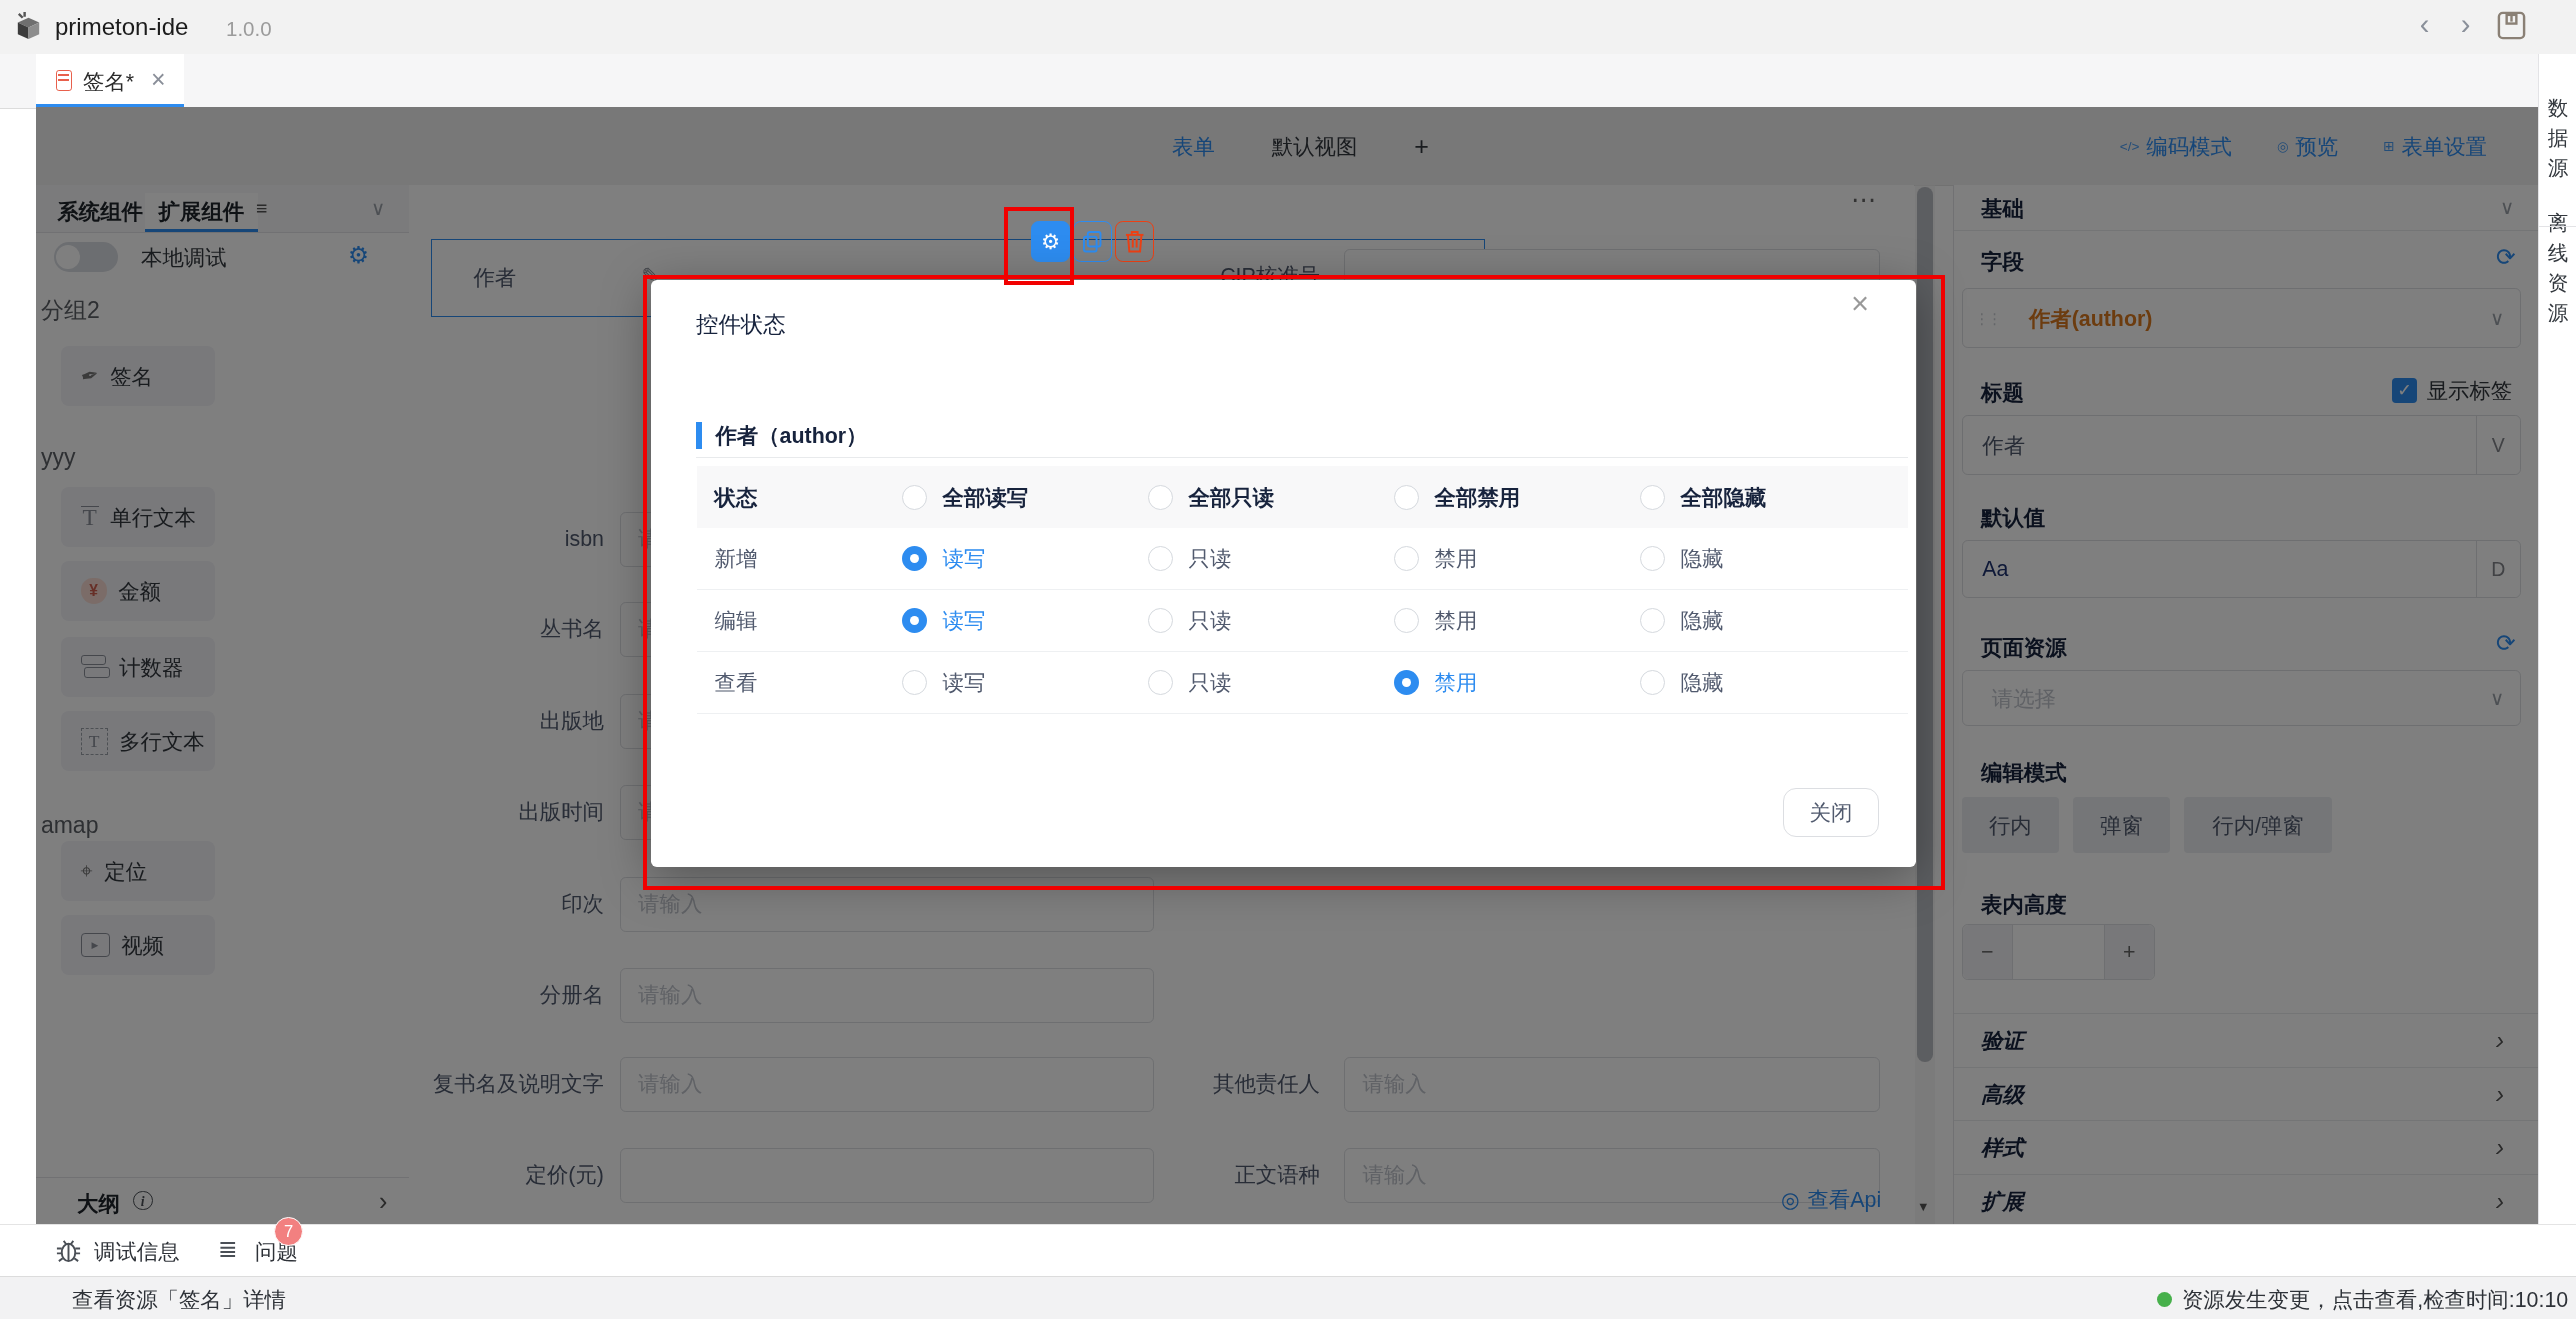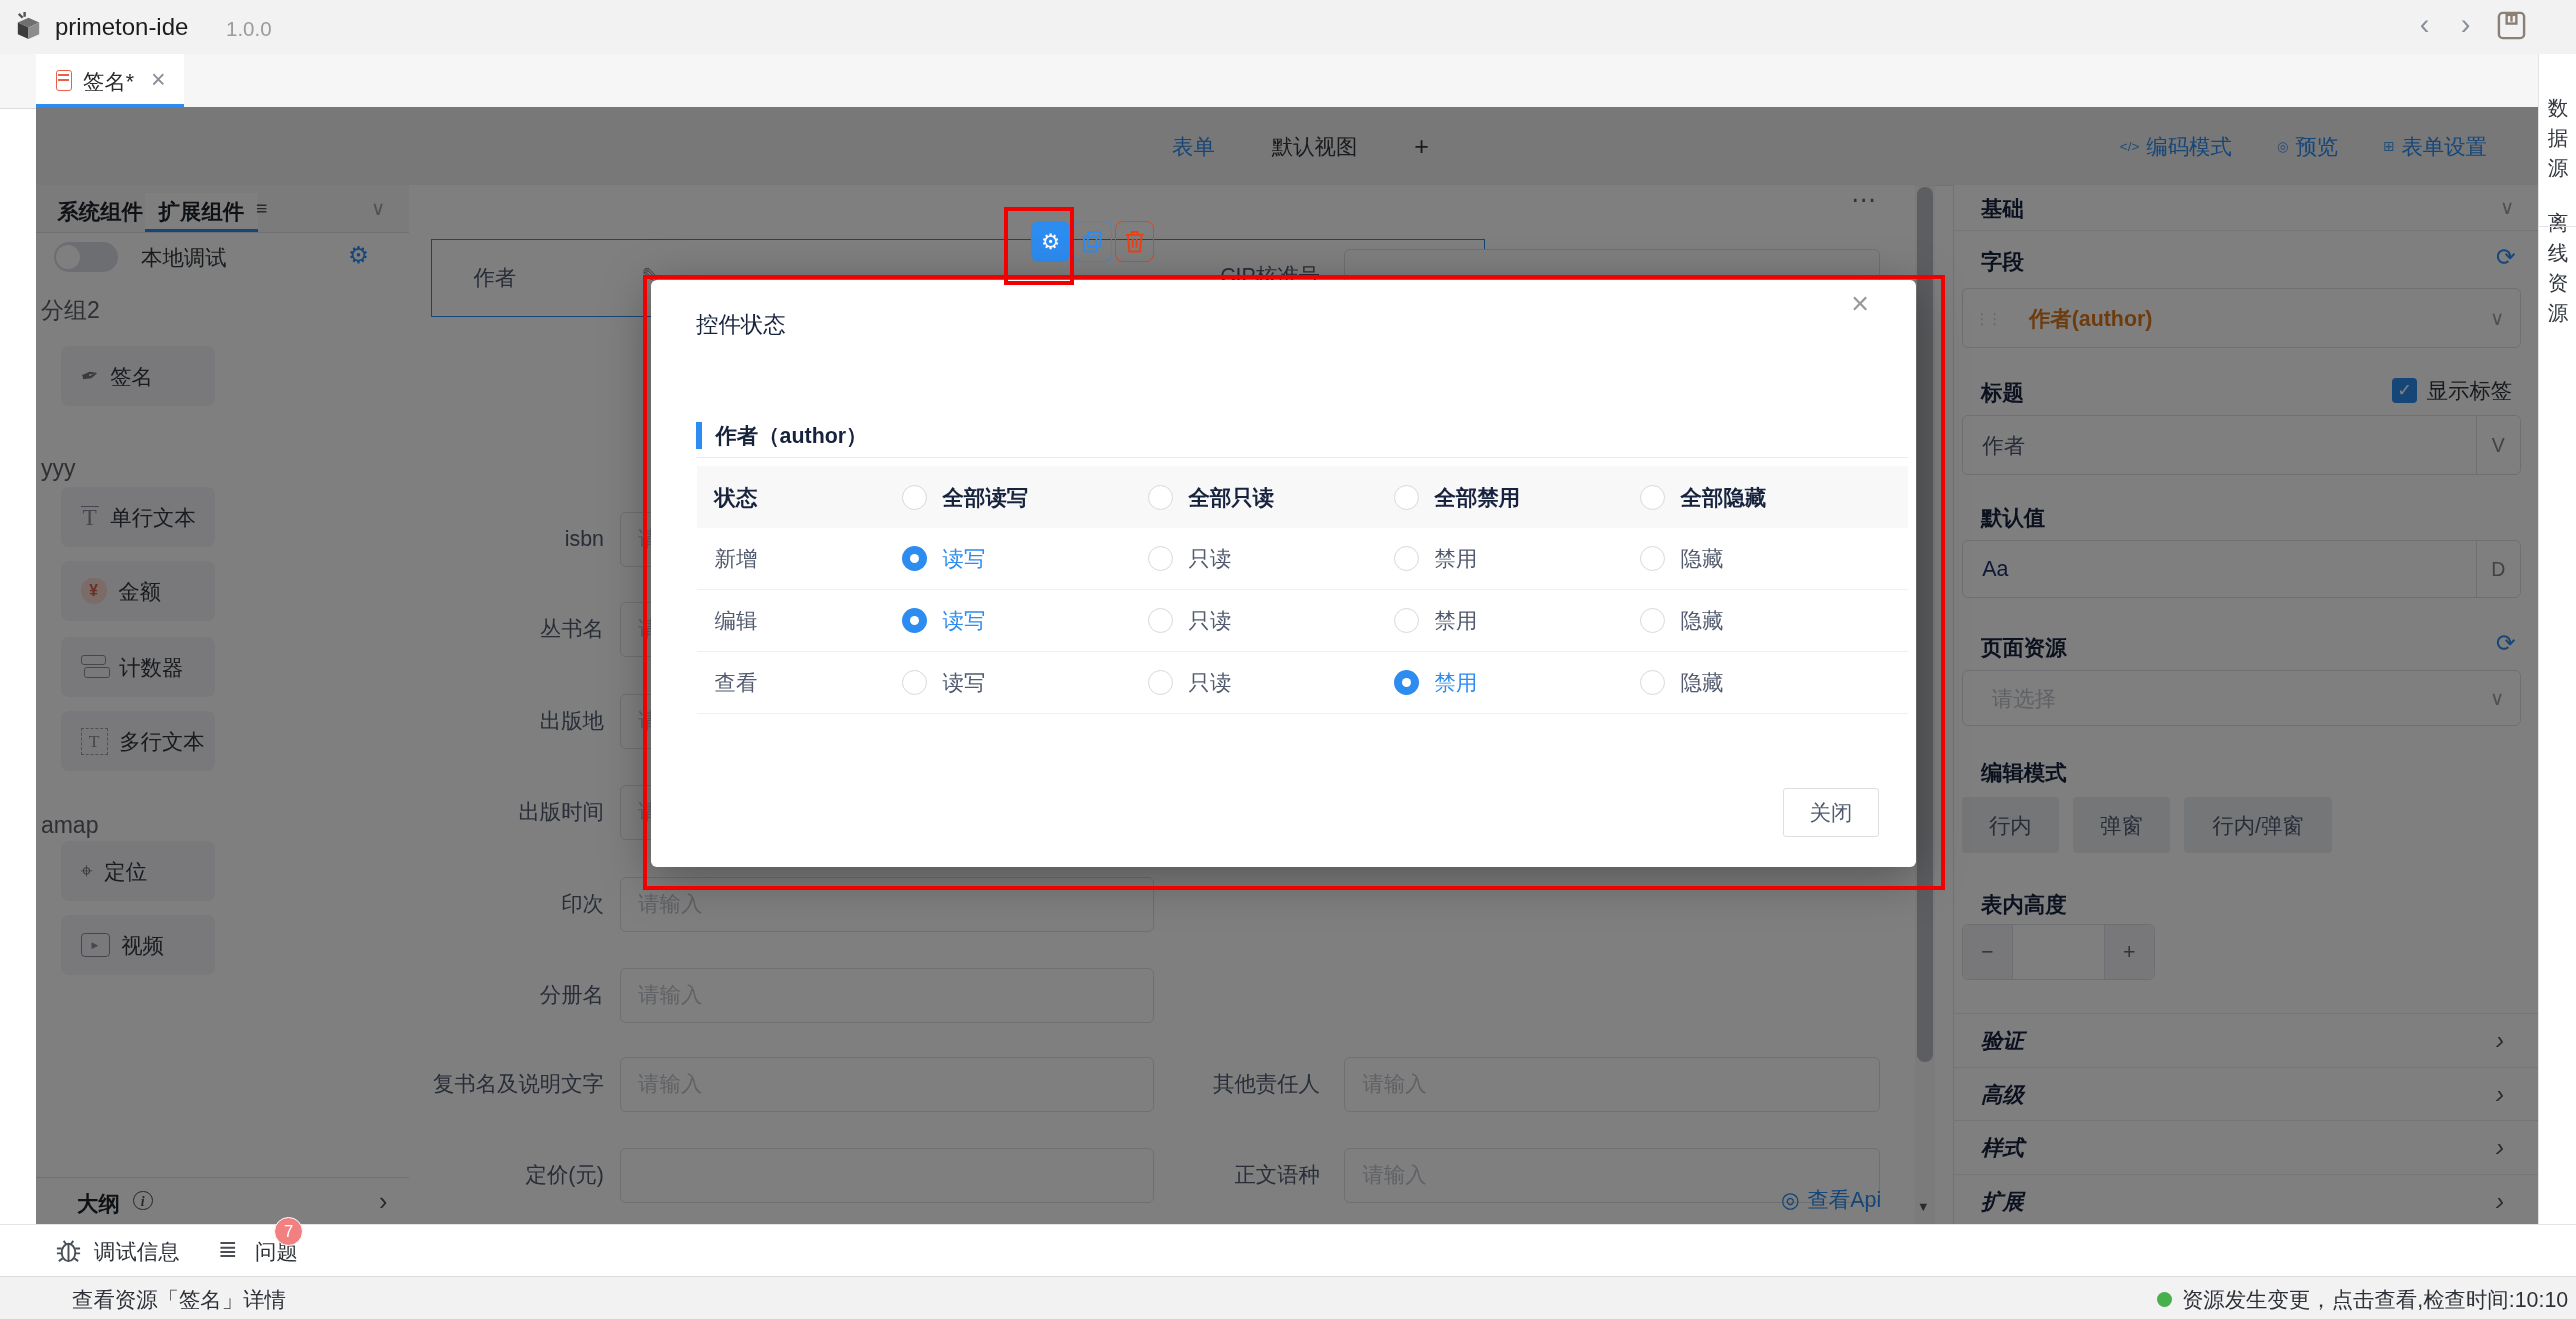--- a/index.html
+++ b/index.html
@@ -82,21 +82,21 @@
   .m-sectitle{font-weight:bold;color:#17233d;}
   .m-table{left:46px;top:186px;width:1211px;}
   .m-hrow{height:62px;background:#f8f8f9;display:flex;align-items:center;font-weight:bold;color:#17233d;}
   .m-row{height:61px;display:flex;align-items:center;border-bottom:1px solid #eef0f2;color:#515a6e;}
   .m-c0{width:205px;padding-left:17.5px;box-sizing:border-box;}
   .m-c{width:246px;display:flex;align-items:center;gap:15.6px;}
   .radio{width:25px;height:25px;border-radius:50%;border:1.9px solid #d5d9de;background:#fff;box-sizing:border-box;flex:none;cursor:pointer;}
   .radio.sel{border:none;background:#2d8cf0;position:relative;}
   .radio.sel::after{content:"";position:absolute;left:7.8px;top:7.8px;width:9.7px;height:9.7px;border-radius:50%;background:#fff;}
   .m-c.sel span{color:#2d8cf0;}
-  .m-closebtn{left:1132px;top:508px;width:94px;height:47px;border:1px solid #dcdee2;border-radius:3px;background:#fff;color:#515a6e;display:flex;align-items:center;justify-content:center;cursor:pointer;}
+  .m-closebtn{left:1132px;top:508px;width:94px;height:47px;border:1px solid #dcdee2;border-radius:13px;background:#fff;color:#515a6e;display:flex;align-items:center;justify-content:center;cursor:pointer;}
   
   .redrect{border:4.9px solid #f10000;box-sizing:border-box;z-index:90;pointer-events:none;}
   
   .debugbar{left:0;top:1224px;width:2576px;height:53px;background:#fff;border-top:1px solid #e4e4e4;z-index:55;}
   .badge{left:274px;top:1217px;width:27px;height:27px;border-radius:50%;background:#f28080;border:1.9px solid #fff;color:#fff;font-size:16.6px;display:flex;align-items:center;justify-content:center;z-index:60;}
   .statusbar{left:0;top:1276px;width:2576px;height:43px;background:#f2f2f3;border-top:1px solid #dcdcdc;z-index:55;}
   .greendot{width:15.6px;height:15.6px;border-radius:50%;background:#47b04b;}
   svg{display:block;}
 </style>
 </head>
@@ -171,21 +171,21 @@
       </div>
     <span class="abs" style="left:105px;top:58px;color:#33383e">本地调试</span>
     <span class="abs" style="left:312px;top:56px;color:#2d8cf0;font-size:23.4px;cursor:pointer">⚙</span>
 
     <span class="abs groupname" style="top:110px">分组2</span>
     <div class="abs card" style="top:161px">
       <span class="icn" style="transform:rotate(-15deg)">✒</span>
       <span class="lbl">签名</span>
     </div>
 
-    <span class="abs groupname" style="top:270px">yyy</span>
+    <span class="abs groupname" style="top:259px">yyy</span>
     <div class="abs card" style="top:302px">
       <span class="icn-t">T</span>
       <span class="lbl">单行文本</span>
     </div>
     <div class="abs card" style="top:376px">
       <span class="icn-money">¥</span>
       <span class="lbl">金额</span>
     </div>
     <div class="abs card" style="top:452px">
       <span class="icn-counter">

